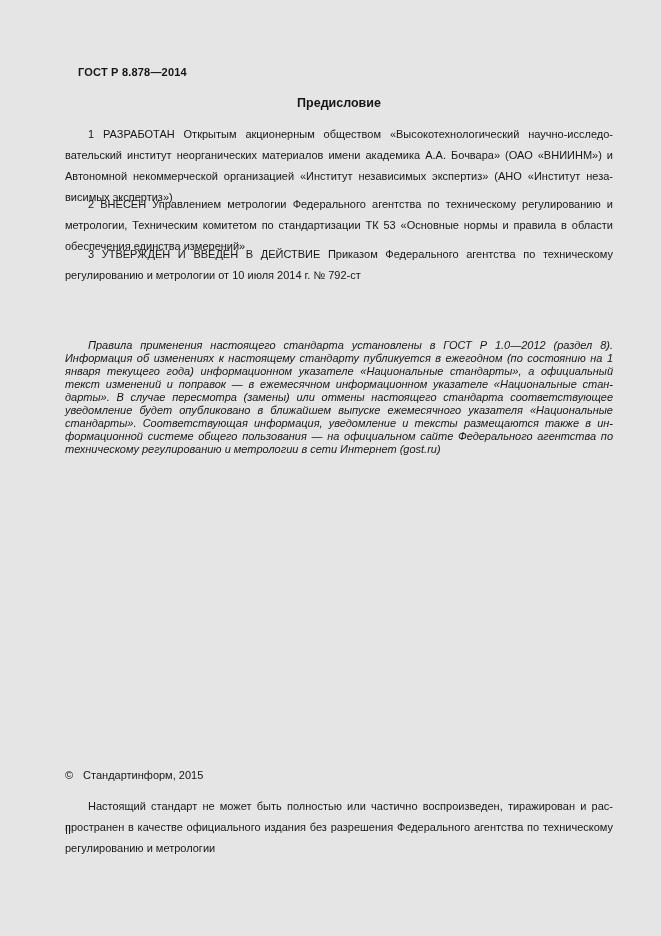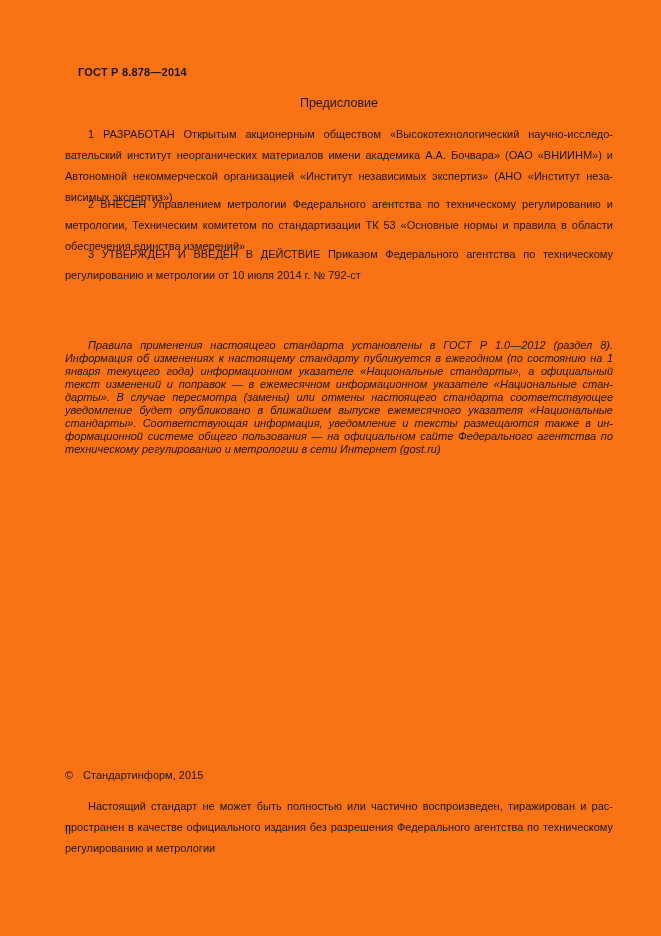--- a/index.html
+++ b/index.html
@@ -4,21 +4,21 @@
 <style>
   html, body {
     margin: 0;
     padding: 0;
     background: #ffffff;
   }
   .page {
     position: relative;
     width: 661px;
     height: 936px;
-    background: #f97316;
+    background: #e5e5e5;
     color: #161616;
     font-family: "Liberation Sans", "DejaVu Sans", sans-serif;
     overflow: hidden;
   }
   .doc-code {
     position: absolute;
     left: 78px;
     top: 66px;
     font-size: 11px;
     font-weight: bold;
@@ -26,21 +26,21 @@
     white-space: nowrap;
   }
   .title {
     position: absolute;
     left: 65px;
     top: 96px;
     width: 548px;
     margin: 0;
     text-align: center;
     font-size: 12.5px;
-    font-weight: normal;
+    font-weight: bold;
   }
   .para {
     position: absolute;
     left: 65px;
     width: 548px;
     margin: 0;
     font-size: 11px;
     line-height: 21px;
     text-align: justify;
     text-indent: 23px;

